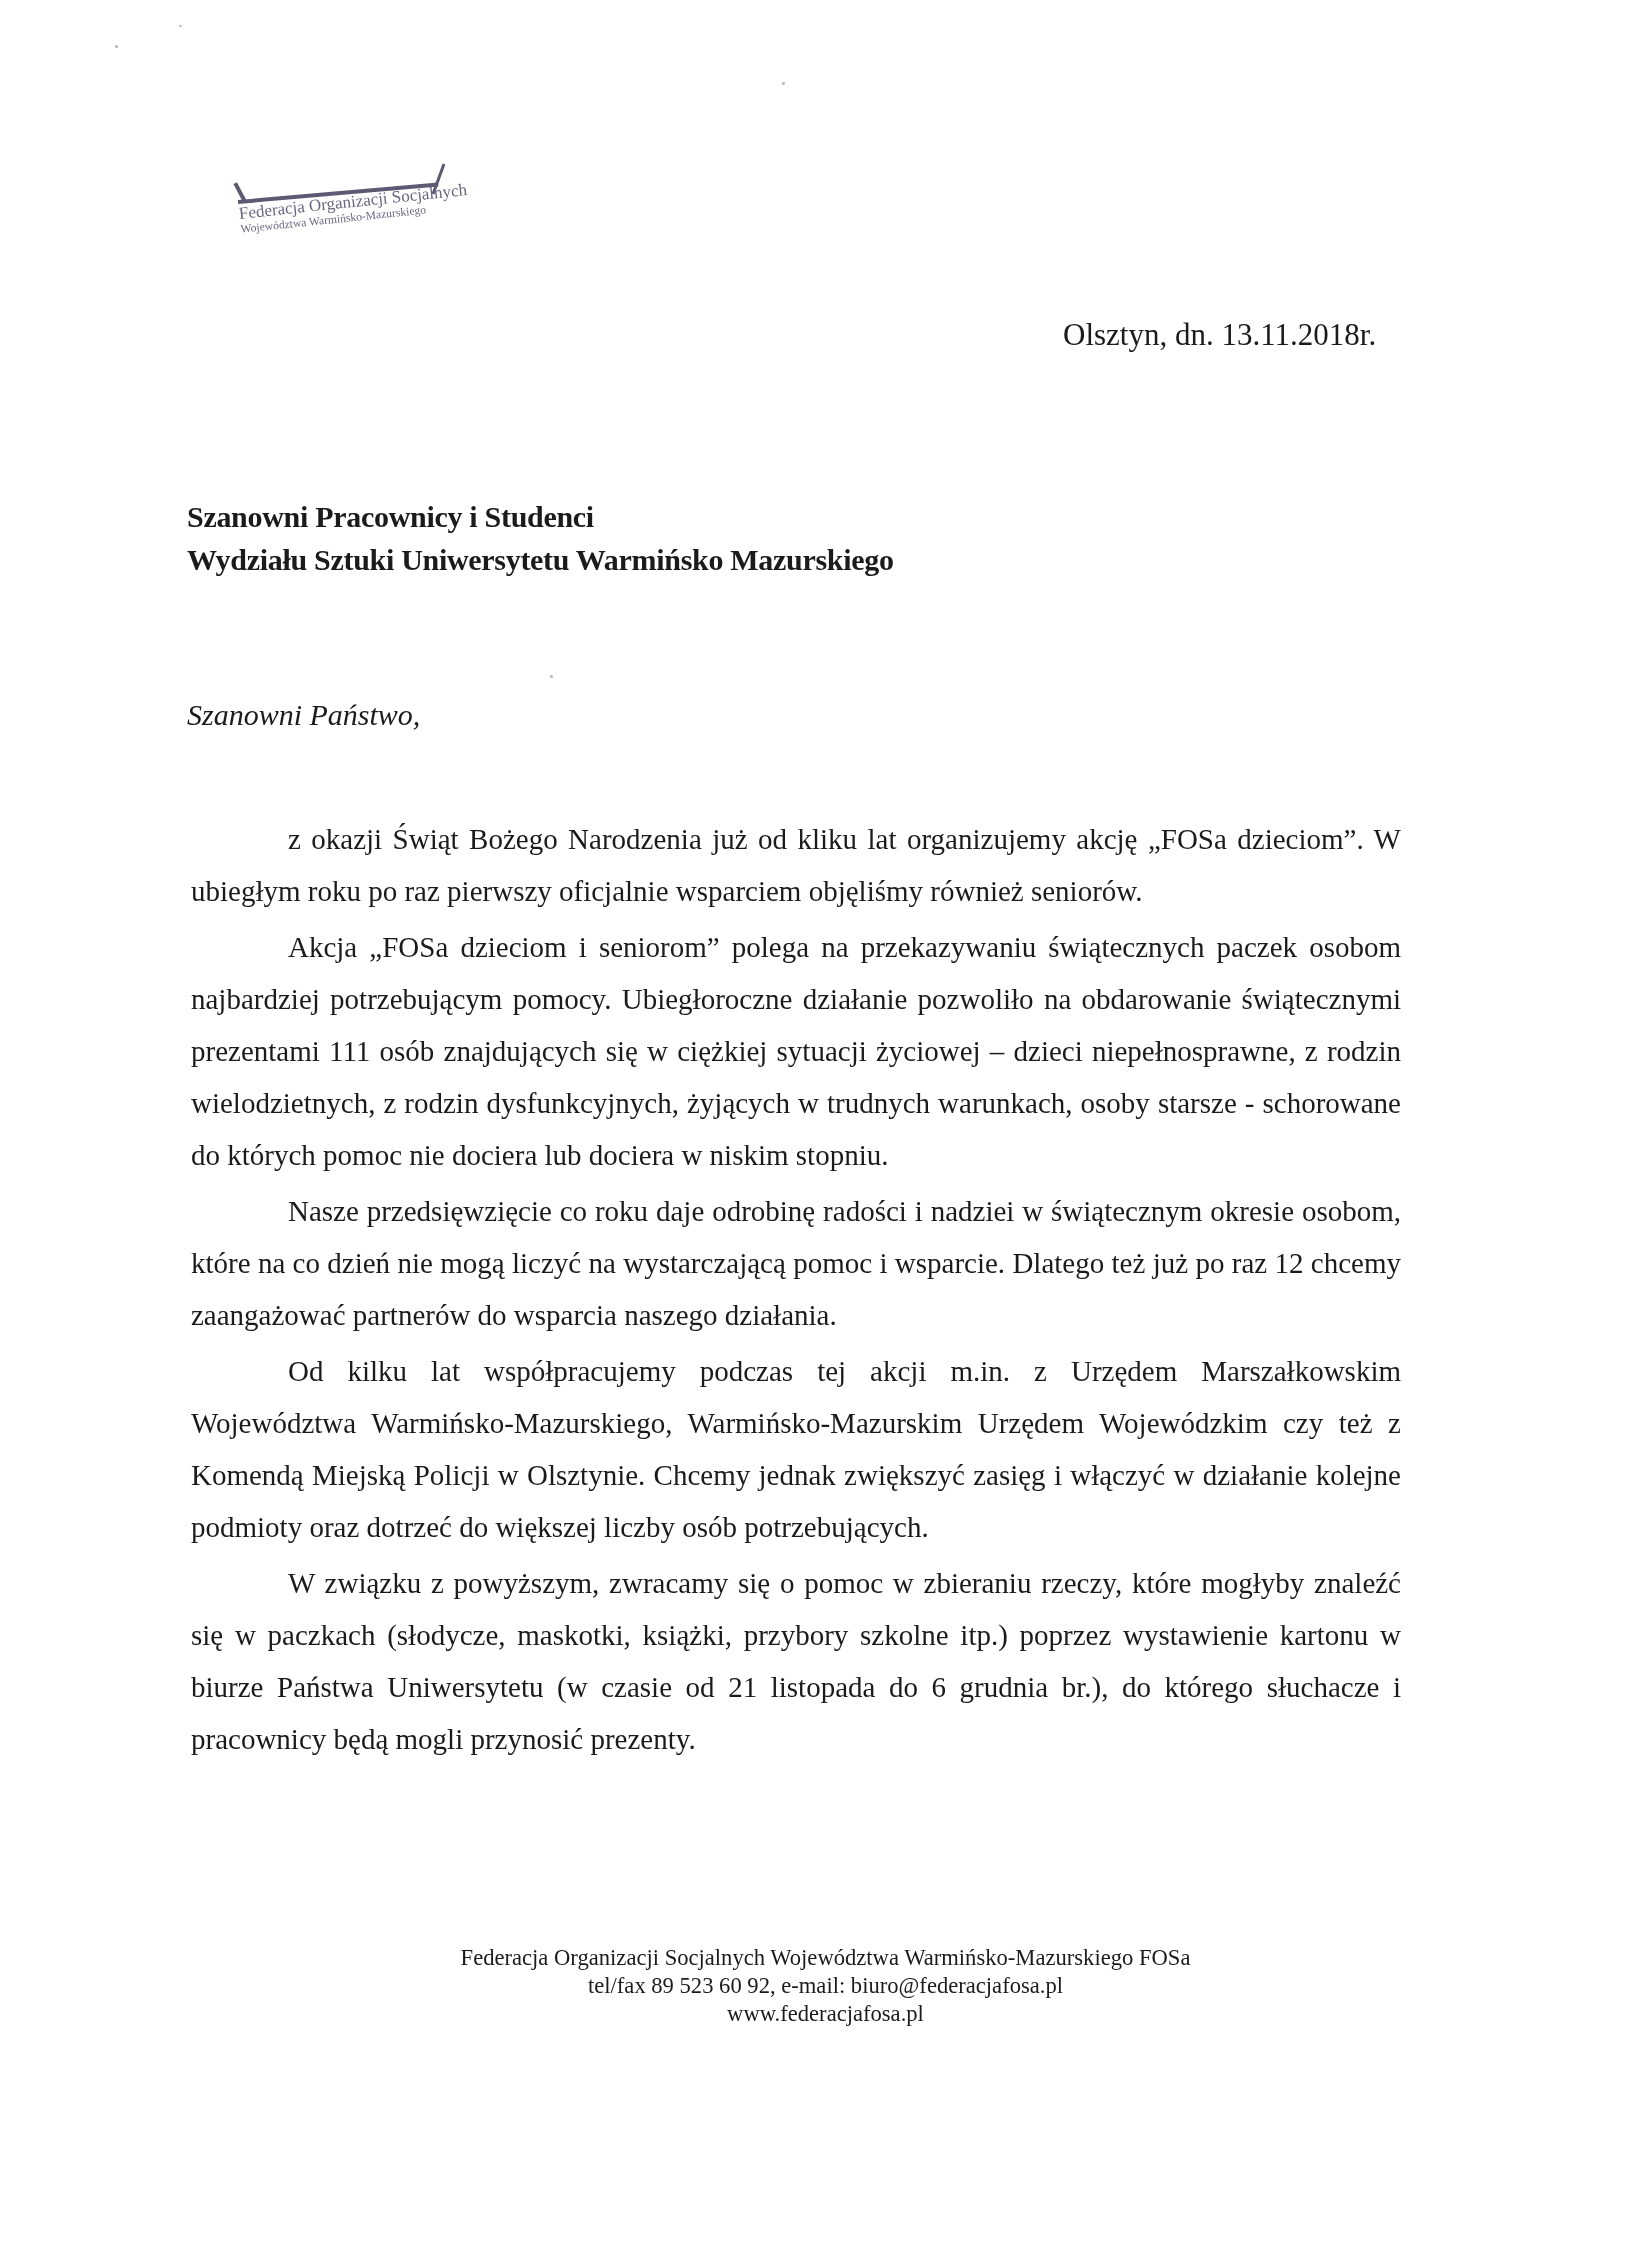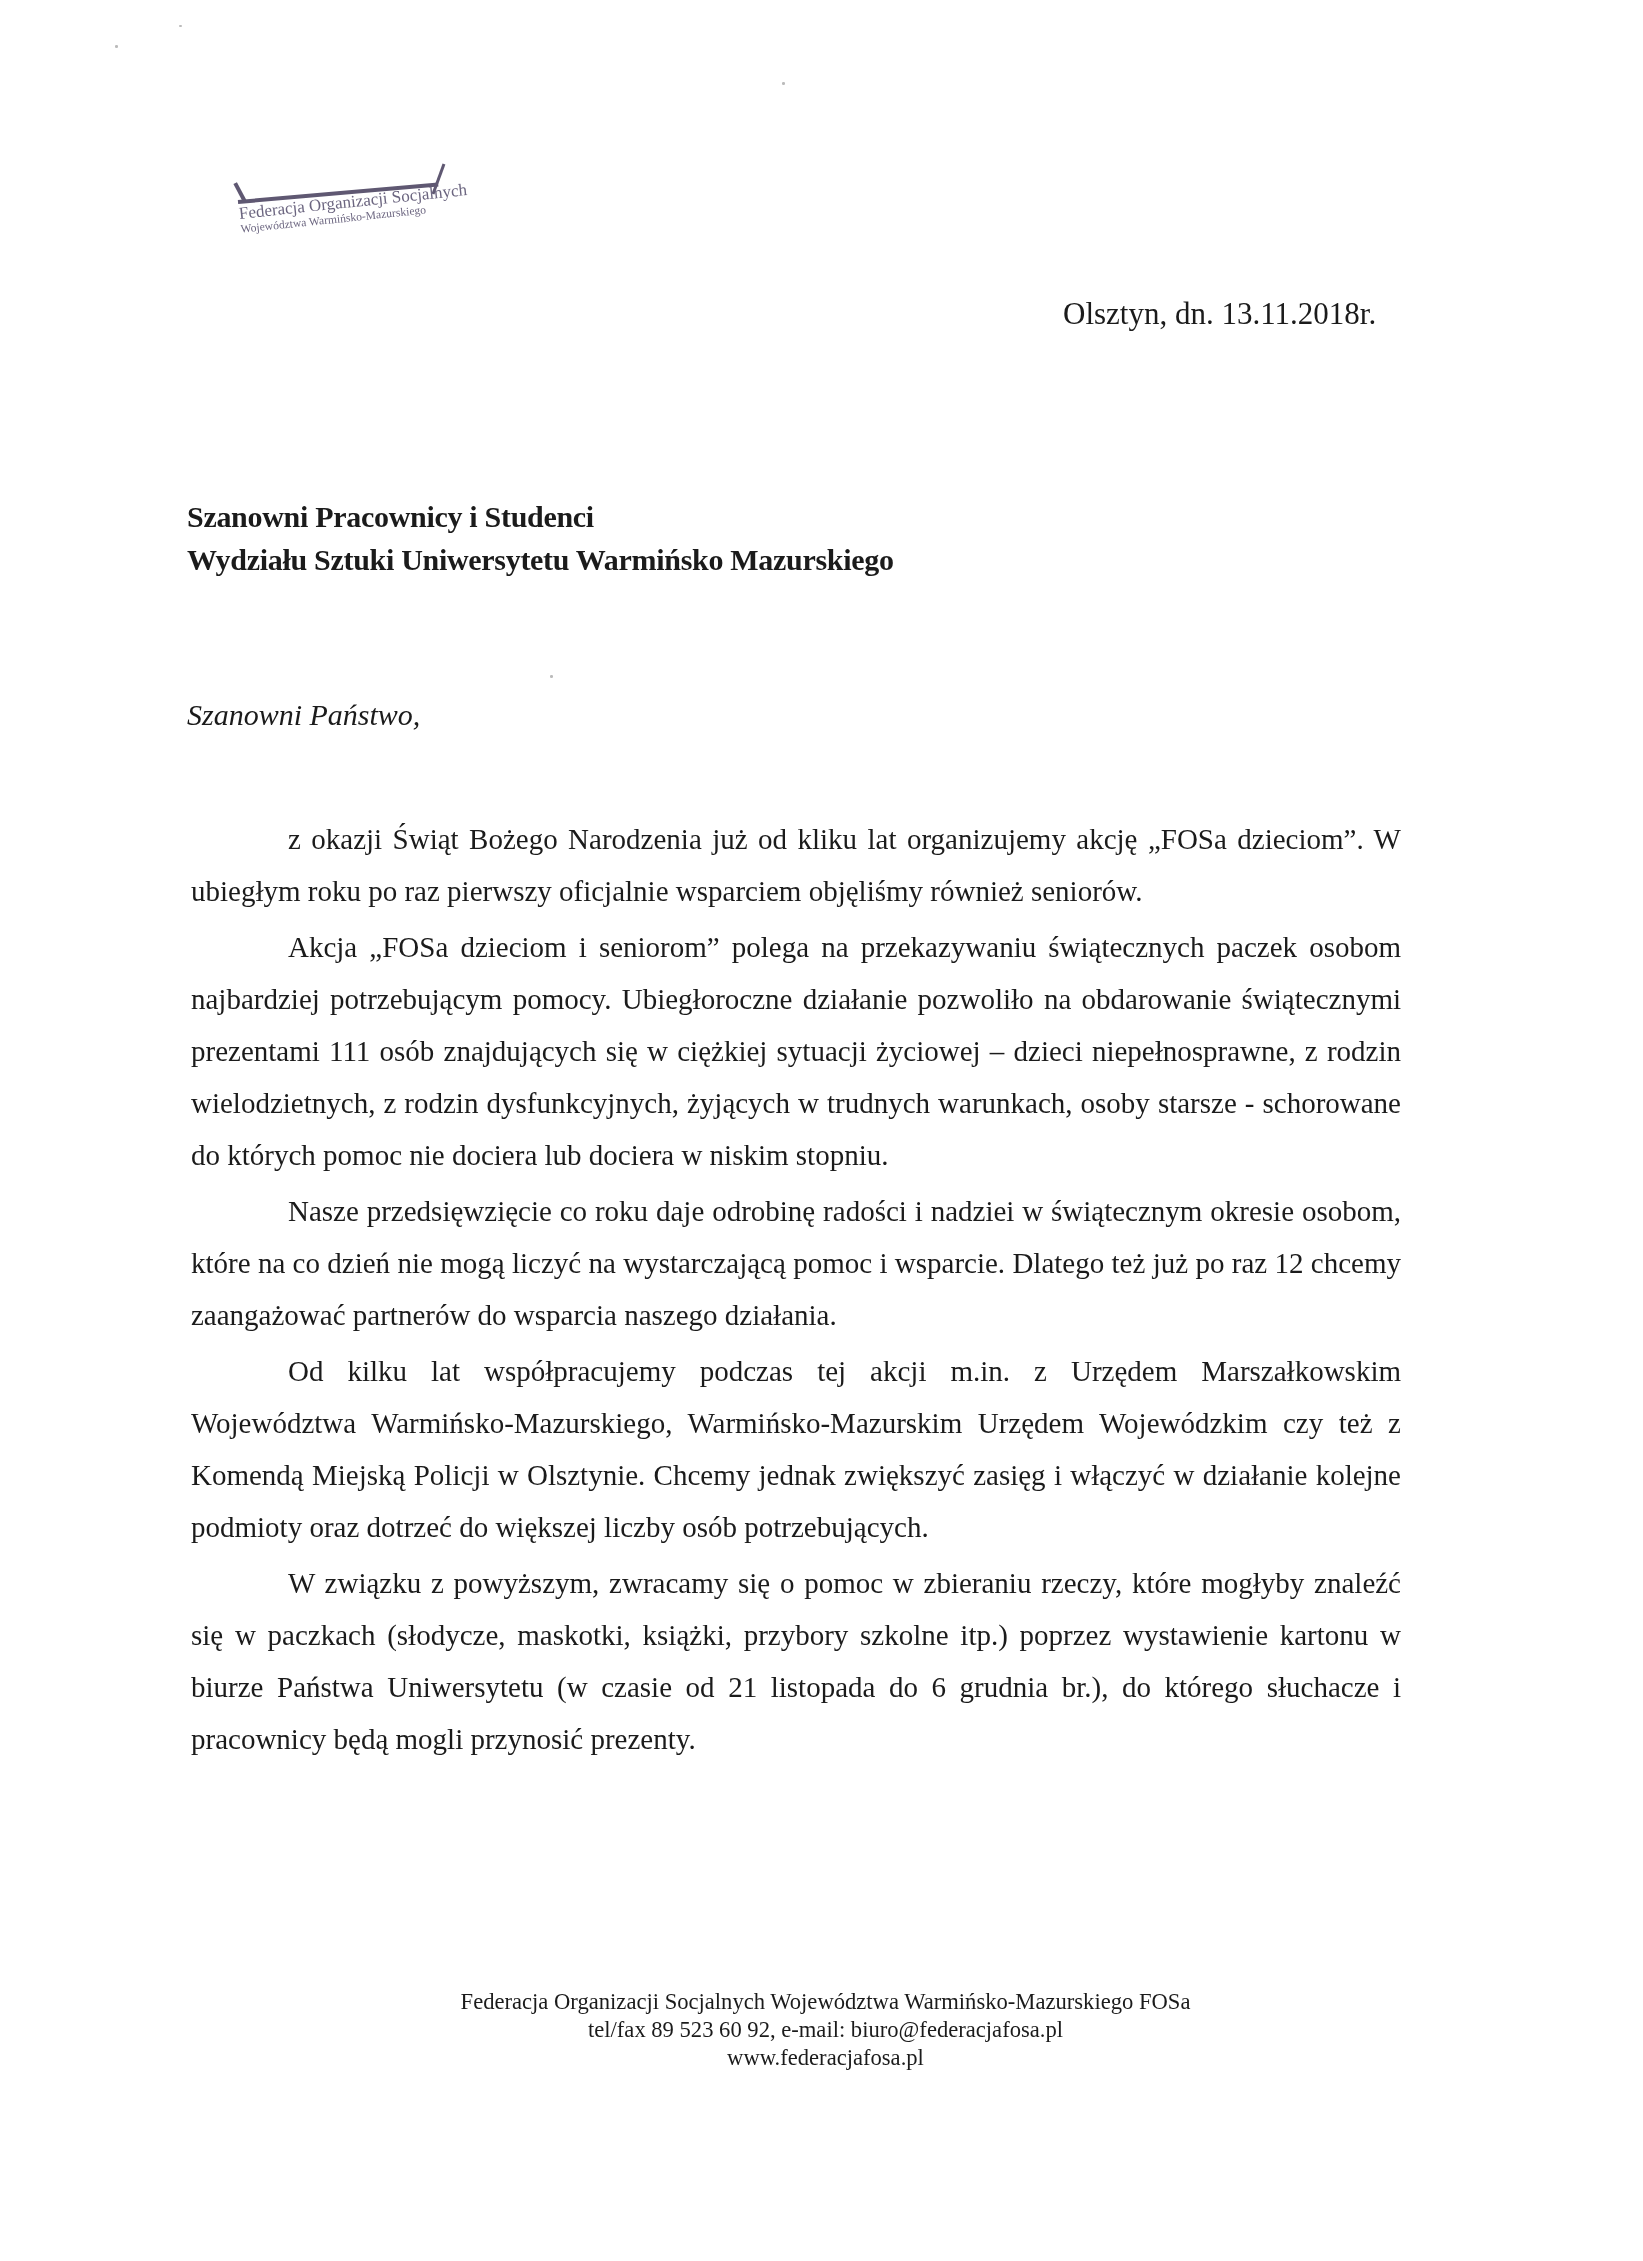--- a/index.html
+++ b/index.html
@@ -15,33 +15,33 @@
                  background: #5f5872; transform: rotate(-5deg); transform-origin: left center; }
     .logo-line-left { position: absolute; left: 6.4px; top: 72px; width: 3.9px; height: 20.6px;
                       background: #5f5872; transform: rotate(-28deg); }
     .logo-line-right { position: absolute; left: 205px; top: 53px; width: 3.2px; height: 32px;
                        background: #5f5872; transform: rotate(20deg); }
     .logo-sub { position: absolute; left: 6.4px; top: 94px; transform: rotate(-6deg);
                 transform-origin: left top; color: #6c6680; white-space: nowrap; }
     .logo-sub1 { font-size: 17px; line-height: 19.3px; }
     .logo-sub2 { font-size: 11.6px; line-height: 14px; }
 
-    .place-date { left: 1063px; top: 294px; font-size: 31px; line-height: 39px; }
+    .place-date { left: 1063px; top: 315px; font-size: 31px; line-height: 39px; }
 
     .addressee { left: 187px; top: 495px; font-size: 30px; line-height: 43px;
                  font-weight: bold; letter-spacing: -0.3px; }
 
     .salutation { left: 187px; top: 695px; font-size: 30px; font-style: italic; line-height: 39px; }
 
     .body { left: 187px; top: 809px; width: 1218px; font-size: 29px; line-height: 52px;
             text-align: justify; }
     .body p { margin: 4px; text-indent: 97px; }
     .body p + p { margin-top: 0; }
 
-    .footer { left: 284px; top: 1988px; width: 1083px; text-align: center; font-size: 22.6px;
+    .footer { left: 284px; top: 1944px; width: 1083px; text-align: center; font-size: 22.6px;
               line-height: 28px; }
     .footer div { white-space: nowrap; }
 
     .speck { width: 2.6px; height: 2.6px; border-radius: 50%; background: #bbb; }
   </style>
 </head>
 <body>
 
 <div class="abs speck" style="left:115px;top:45px;"></div>
 <div class="abs speck" style="left:179px;top:24.5px;"></div>

